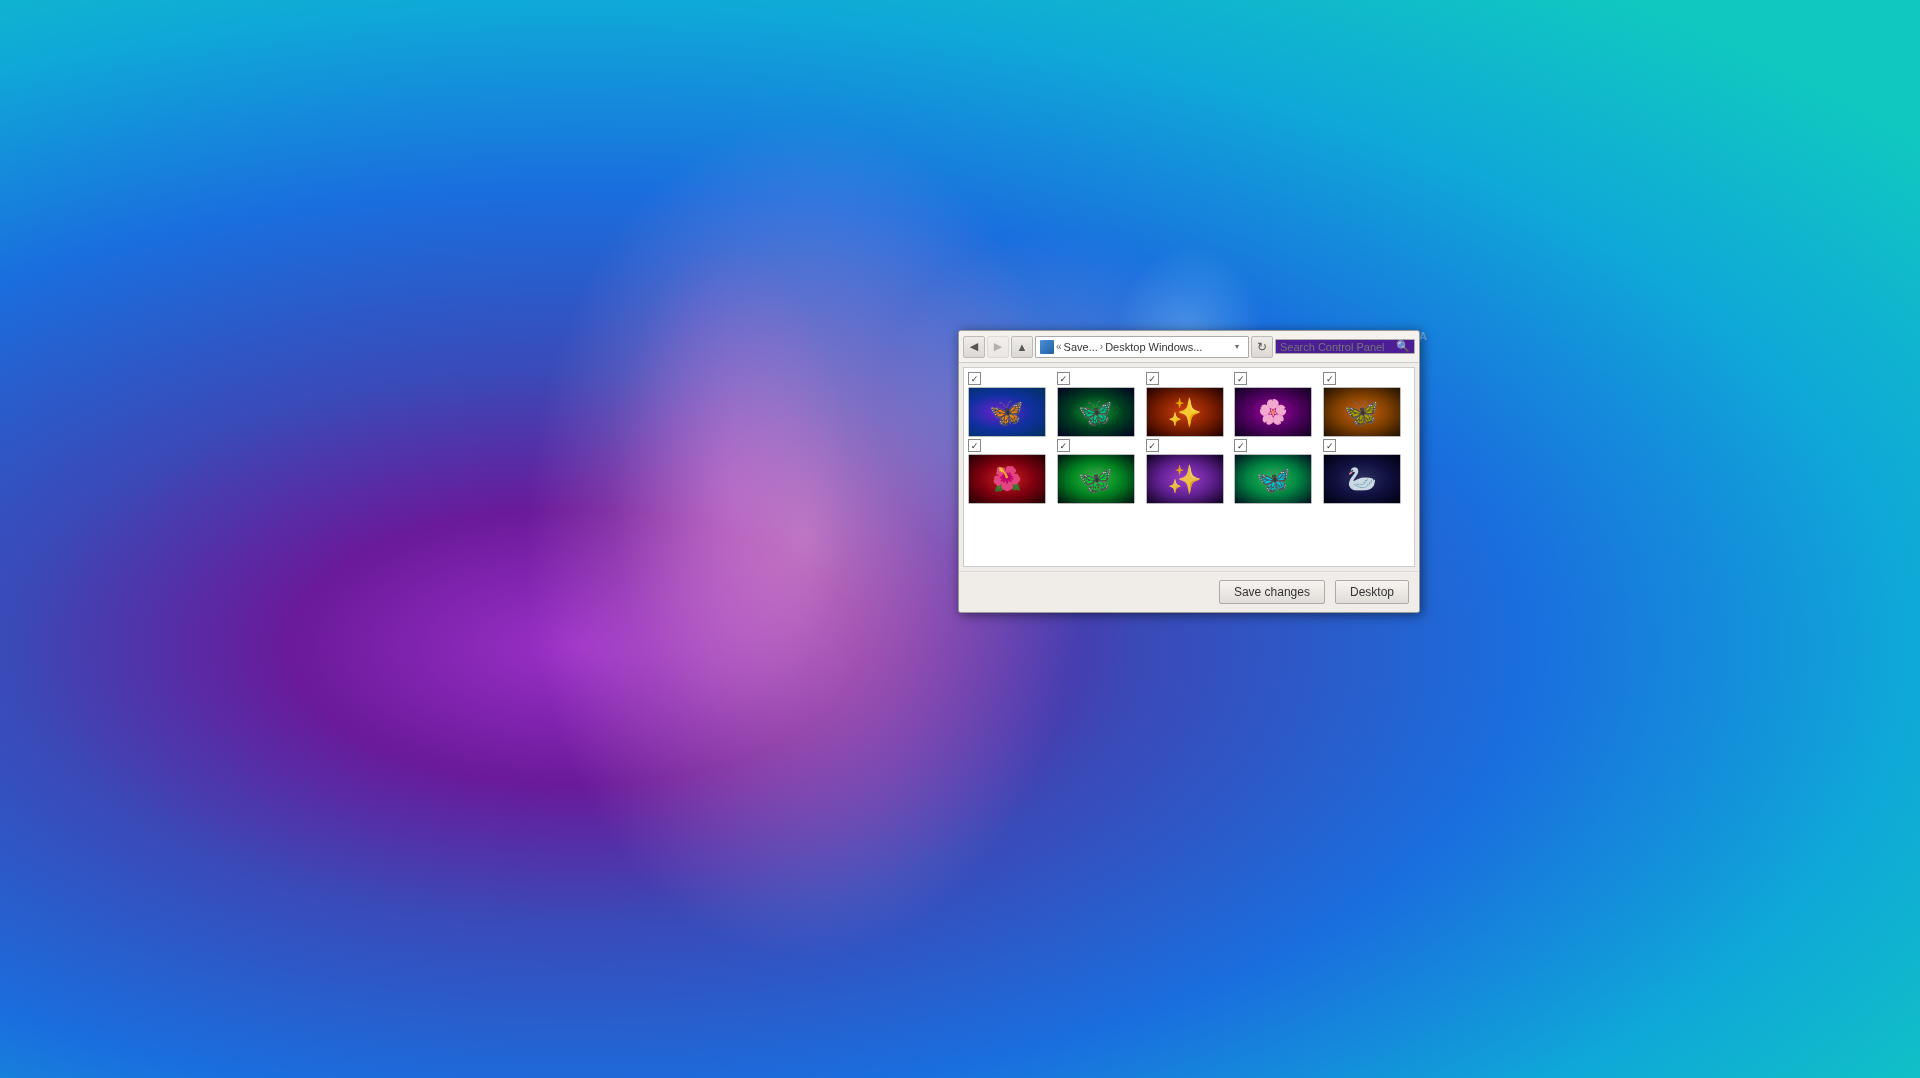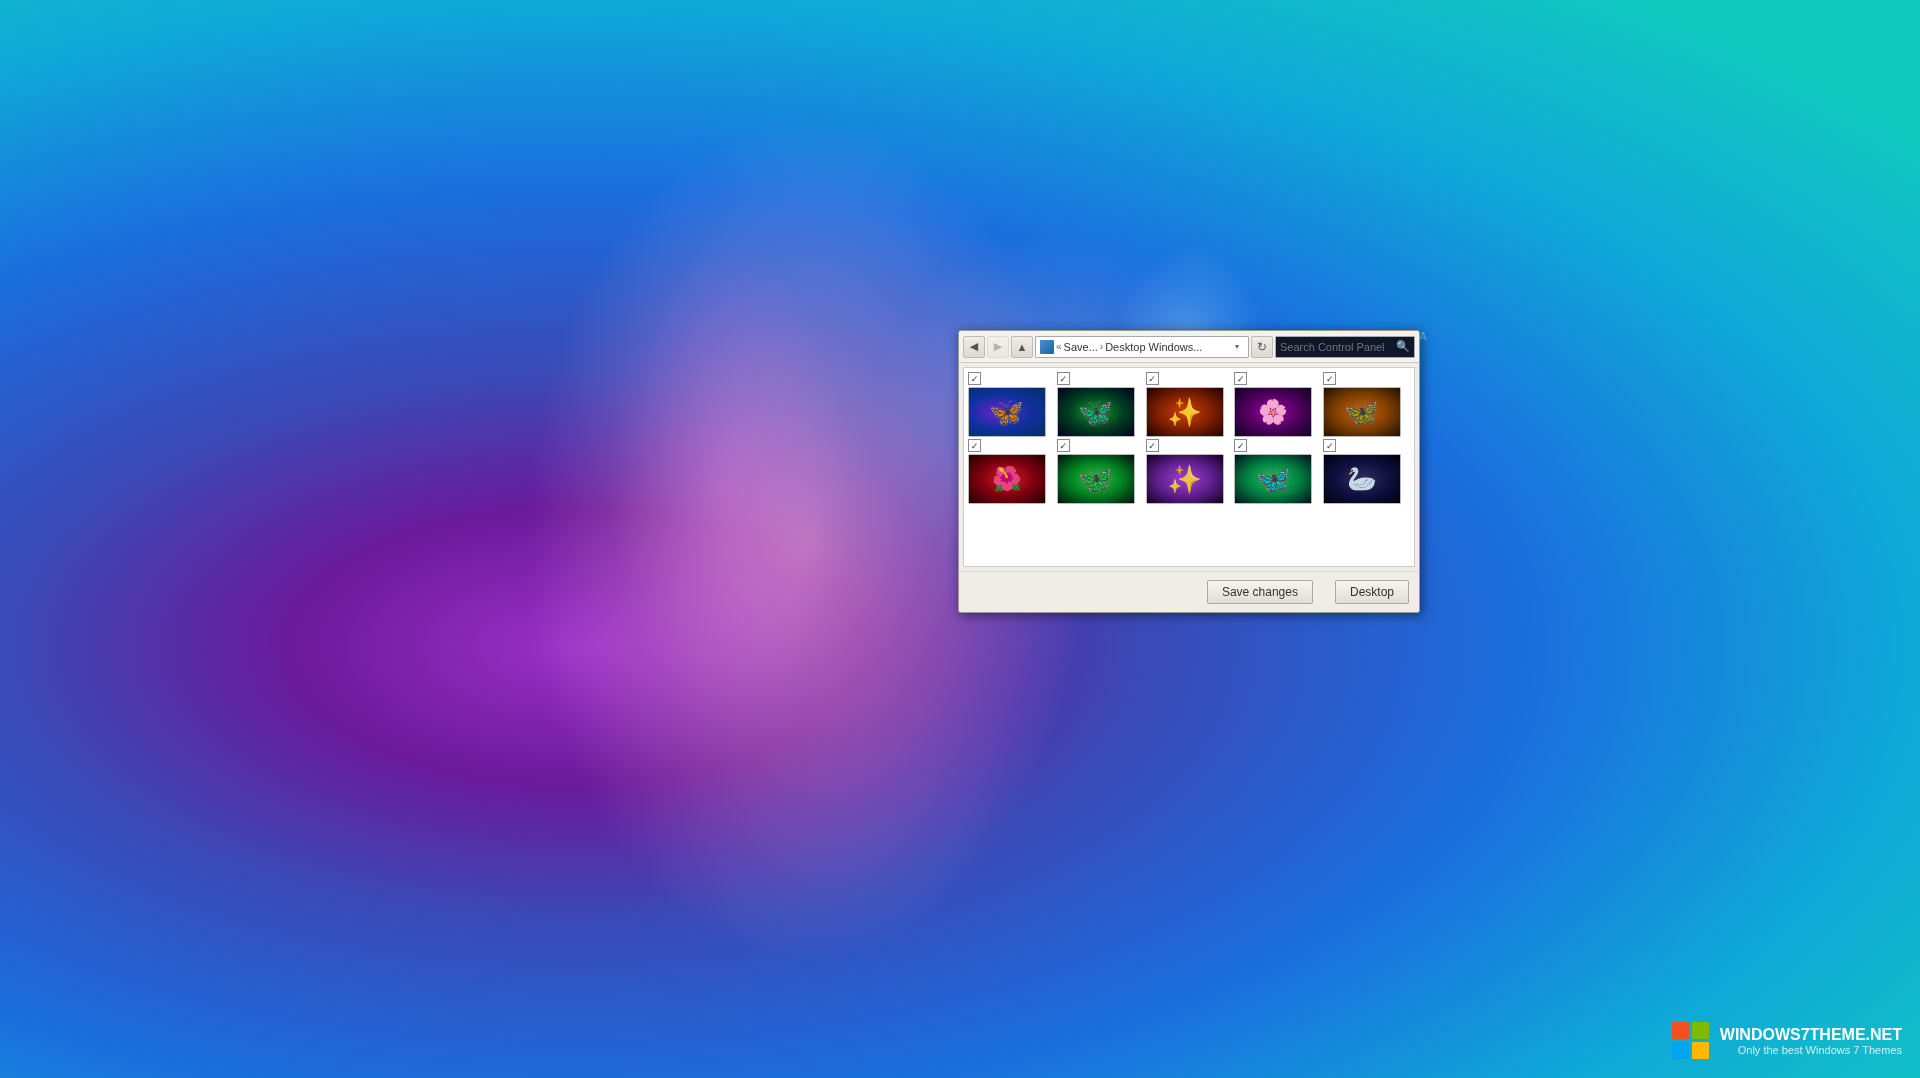--- a/index.html
+++ b/index.html
@@ -219,23 +219,23 @@
       align-items: center;
       justify-content: center;
       cursor: pointer;
       font-size: 12px;
       color: #555;
     }
 
     .search-box {
       display: flex;
       align-items: center;
-      height: 22px;
+      height: 15px;
       width: 140px;
-      background: #0f172a;
+      background: #4c1d95;
       border: 1px solid #aaa;
       border-radius: 1px;
       padding: 0 4px;
       font-size: 11px;
       color: #999;
       gap: 4px;
     }
 
     .search-box input {
       border: none;
@@ -341,21 +341,21 @@
       background: #c0b8b0;
       border: 1px solid #aaa;
     }
 
     
     .dialog-footer {
       display: flex;
       justify-content: flex-end;
       align-items: center;
       padding: 8px 10px;
-      gap: 22px;
+      gap: 10px;
       background: #f0ece8;
       border-top: 1px solid #ddd;
     }
 
     .footer-btn {
       height: 24px;
       padding: 0 14px;
       border: 1px solid #aaa;
       background: linear-gradient(to bottom, #f8f4f0, #e0dcd8);
       border-radius: 2px;
@@ -373,32 +373,20 @@
 </head>
 <body>
 
 <div class="desktop">
   <div class="fractal-overlay"></div>
 
   <div class="softpedia-watermark">
     <span>SOFTPEDIA</span>
   </div>
 
-  <div class="win7-watermark">
-    <svg class="win-logo" viewBox="0 0 38 38">
-      <rect x="0" y="0" width="17" height="17" fill="#f25022" rx="1"></rect>
-      <rect x="20" y="0" width="17" height="17" fill="#7fba00" rx="1"></rect>
-      <rect x="0" y="20" width="17" height="17" fill="#00a4ef" rx="1"></rect>
-      <rect x="20" y="20" width="17" height="17" fill="#ffb900" rx="1"></rect>
-    </svg>
-    <div class="win7-text">
-      <div class="line1">WINDOWS7THEME.NET</div>
-      <div class="line2">Only the best Windows 7 Themes</div>
-    </div>
-  </div>
 
   <div class="dialog-window">
 
 
     <div class="address-bar">
       <div class="nav-btn" title="Back">◀</div>
       <div class="nav-btn disabled" title="Forward">▶</div>
       <div class="nav-btn" title="Up">▲</div>
 
       <div class="address-path">

